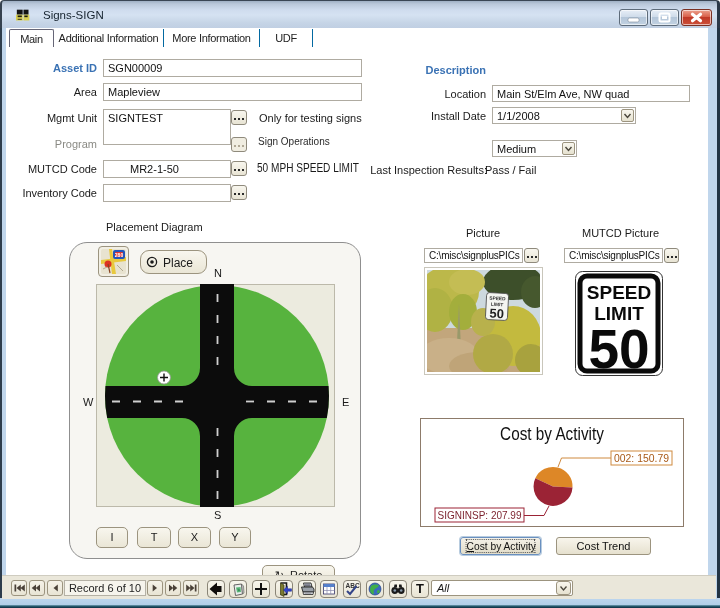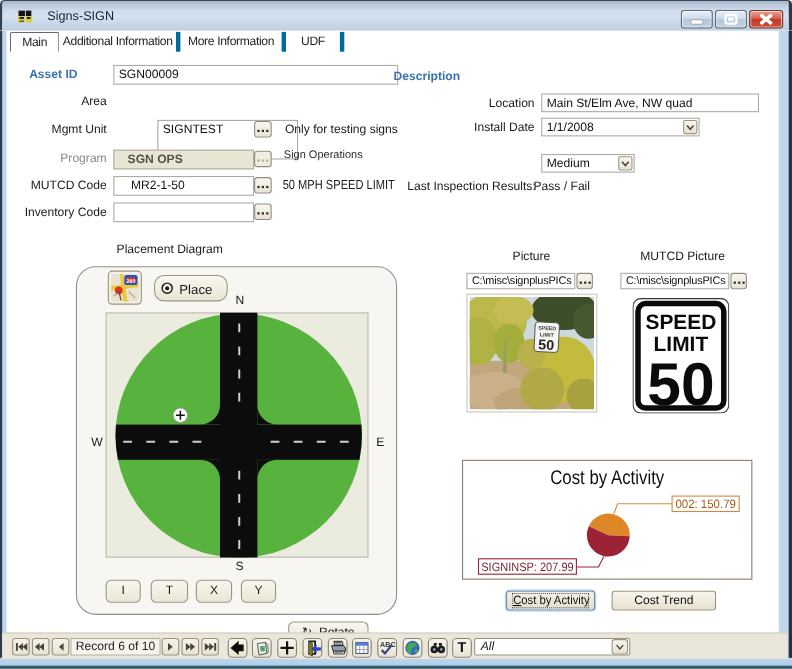--- a/index.html
+++ b/index.html
@@ -16,28 +16,28 @@
 #title { left:43px; top:9px; font-size:11.5px; color:#15222e; }
 .icn { left:16px; top:9px; width:15px; height:13px; }
 
 .wbtn { top:9px; height:17px; border:1px solid #5d6b7a; border-radius:3px;
   background:linear-gradient(to bottom,#e7eef7 0,#cfdcea 45%,#b4c6d9 50%,#c2d2e2 100%); box-shadow:inset 0 0 0 1px rgba(255,255,255,.6); }
 #bmin { left:619px; width:29px; }
 #bmax { left:650px; width:29px; }
 #bcls { left:681px; width:31px; background:linear-gradient(to bottom,#eba28f 0,#d9604a 45%,#c03a28 50%,#cc4f38 100%); border-color:#7a3023; }
 .wg { position:absolute; }
 
-.tab { top:29px; height:18px; font-size:11px; color:#222; text-align:center; line-height:18px; border-right:4px solid #0369a1; letter-spacing:-0.3px; }
+.tab { top:29px; height:18px; font-size:11px; color:#222; text-align:center; line-height:18px; border-right:1px solid #0369a1; letter-spacing:-0.3px; }
 #tab1 { left:9px; width:45px; background:#fff; border:1px solid #667; border-bottom:none; border-radius:2px 2px 0 0; }
 #tab2 { left:54px; width:110px; }
 #tab3 { left:164px; width:96px; }
 #tab4 { left:260px; width:53px; }
 
 .lb { font-size:11px; color:#1a1a1a; text-align:right; white-space:nowrap; }
-.lbb { font-weight:bold; color:#3a72b4;text-align:center; }
+.lbb { font-weight:bold; color:#3a72b4; }
 .fld { background:#fff; border:1px solid #afaba1; font-size:11px; color:#111; padding:2px 0 0 4px; white-space:nowrap; overflow:hidden; }
 .dots { background:linear-gradient(to bottom,#f8f6ee 0,#e8e4d4 100%); border:1px solid #8f8a7c; border-radius:3px; color:#2a2a2a; }
 .dots::after { content:""; position:absolute; left:50%; top:62%; width:2px; height:2px; background:currentColor; box-shadow:-4px 0 0 currentColor,4px 0 0 currentColor; transform:translate(-50%,-50%); }
 .note { font-size:11px; color:#1a1a1a; white-space:nowrap; }
 .combtn { background:linear-gradient(to bottom,#f8f6ee 0,#e6e2d0 100%); border:1px solid #9c947f; border-radius:2px; }
 .pbtn { top:527px; height:21px; border:1px solid #9c947f; border-radius:5px; background:linear-gradient(to bottom,#f8f6ee,#eae6d6); font-size:11px; color:#1a1a1a; text-align:center; line-height:19px; }
 .navb { top:580px; width:16px; height:16px; border:1px solid #9c947f; border-radius:3px; background:linear-gradient(to bottom,#f5f2e8,#e8e4d4); }
 .tbtn { top:580px; width:18px; height:18px; border:1px solid #8a8577; border-radius:4px; background:linear-gradient(to bottom,#f7f5ec,#e8e4d4); }
 </style>
 </head>
@@ -76,30 +76,30 @@
   </svg>
 
   <div id="tab1" class="abs tab">Main</div>
   <div id="tab2" class="abs tab">Additional Information</div>
   <div id="tab3" class="abs tab">More Information</div>
   <div id="tab4" class="abs tab">UDF</div>
 
   <div class="abs lb lbb" style="left:0;top:62px;width:97px;">Asset ID</div>
   <div class="abs fld" style="left:103px;top:59px;width:259px;height:18px;">SGN00009</div>
   <div class="abs lb" style="left:0;top:86px;width:97px;">Area</div>
+  <div class="abs fld" style="left:103px;top:83px;width:259px;height:18px;">Mapleview</div>
   <div class="abs lb" style="left:0;top:112px;width:97px;">Mgmt Unit</div>
-  <div class="abs fld" style="left:103px;top:109px;width:128px;height:36px;margin-left:40px;">SIGNTEST</div>
+  <div class="abs fld" style="left:103px;top:109px;width:128px;height:36px;">SIGNTEST</div>
   <div class="abs dots" style="left:231px;top:110px;width:16px;height:15px;"></div>
   <div class="abs note" style="left:259px;top:112px;">Only for testing signs</div>
   <div class="abs lb" style="left:0;top:138px;width:97px;color:#8a8a84;">Program</div>
-  <div class="abs fld" style="left:103px;top:136px;width:128px;height:18px;background:#e9e5d4;color:#51514b;font-weight:bold;padding-left:12px;">SGN OPS</div>
   <div class="abs dots" style="left:231px;top:137px;width:16px;height:15px;color:#b0a895;background:#f0ede1;"></div>
   <div class="abs note" style="left:258px;top:136px;font-size:10px;font-weight:normal;color:#2a2a2a;">Sign Operations</div>
   <div class="abs lb" style="left:0;top:163px;width:97px;">MUTCD Code</div>
-  <div class="abs fld" style="left:103px;top:160px;width:128px;height:18px;padding-left:15px;">MR2-1-50</div>
+  <div class="abs fld" style="left:103px;top:160px;width:128px;height:18px;padding-left:26px;">MR2-1-50</div>
   <div class="abs dots" style="left:231px;top:161px;width:16px;height:15px;"></div>
   <div class="abs note" style="left:257px;top:161px;font-size:12px;transform:scaleX(.84);transform-origin:0 0;">50 MPH SPEED LIMIT</div>
   <div class="abs lb" style="left:0;top:187px;width:97px;">Inventory Code</div>
   <div class="abs fld" style="left:103px;top:184px;width:128px;height:18px;"></div>
   <div class="abs dots" style="left:231px;top:185px;width:16px;height:15px;"></div>
 
   <div class="abs lb lbb" style="left:290px;top:64px;width:196px;">Description</div>
   <div class="abs lb" style="left:290px;top:88px;width:196px;">Location</div>
   <div class="abs fld" style="left:492px;top:85px;width:198px;height:17px;">Main St/Elm Ave, NW quad</div>
   <div class="abs lb" style="left:290px;top:110px;width:196px;">Install Date</div>

